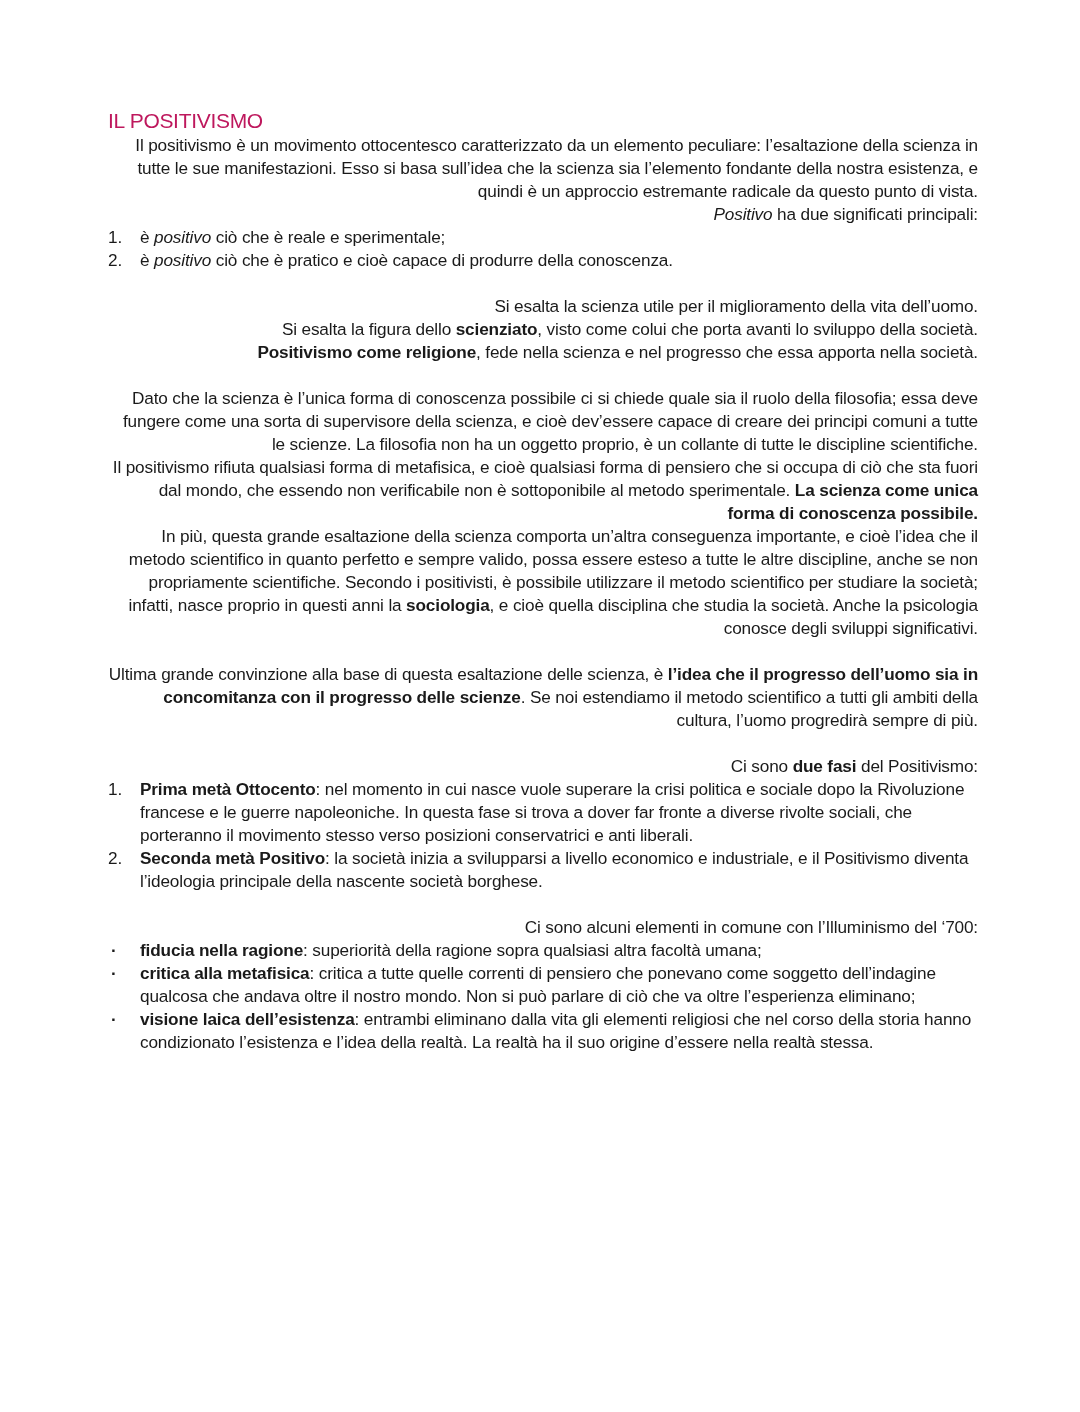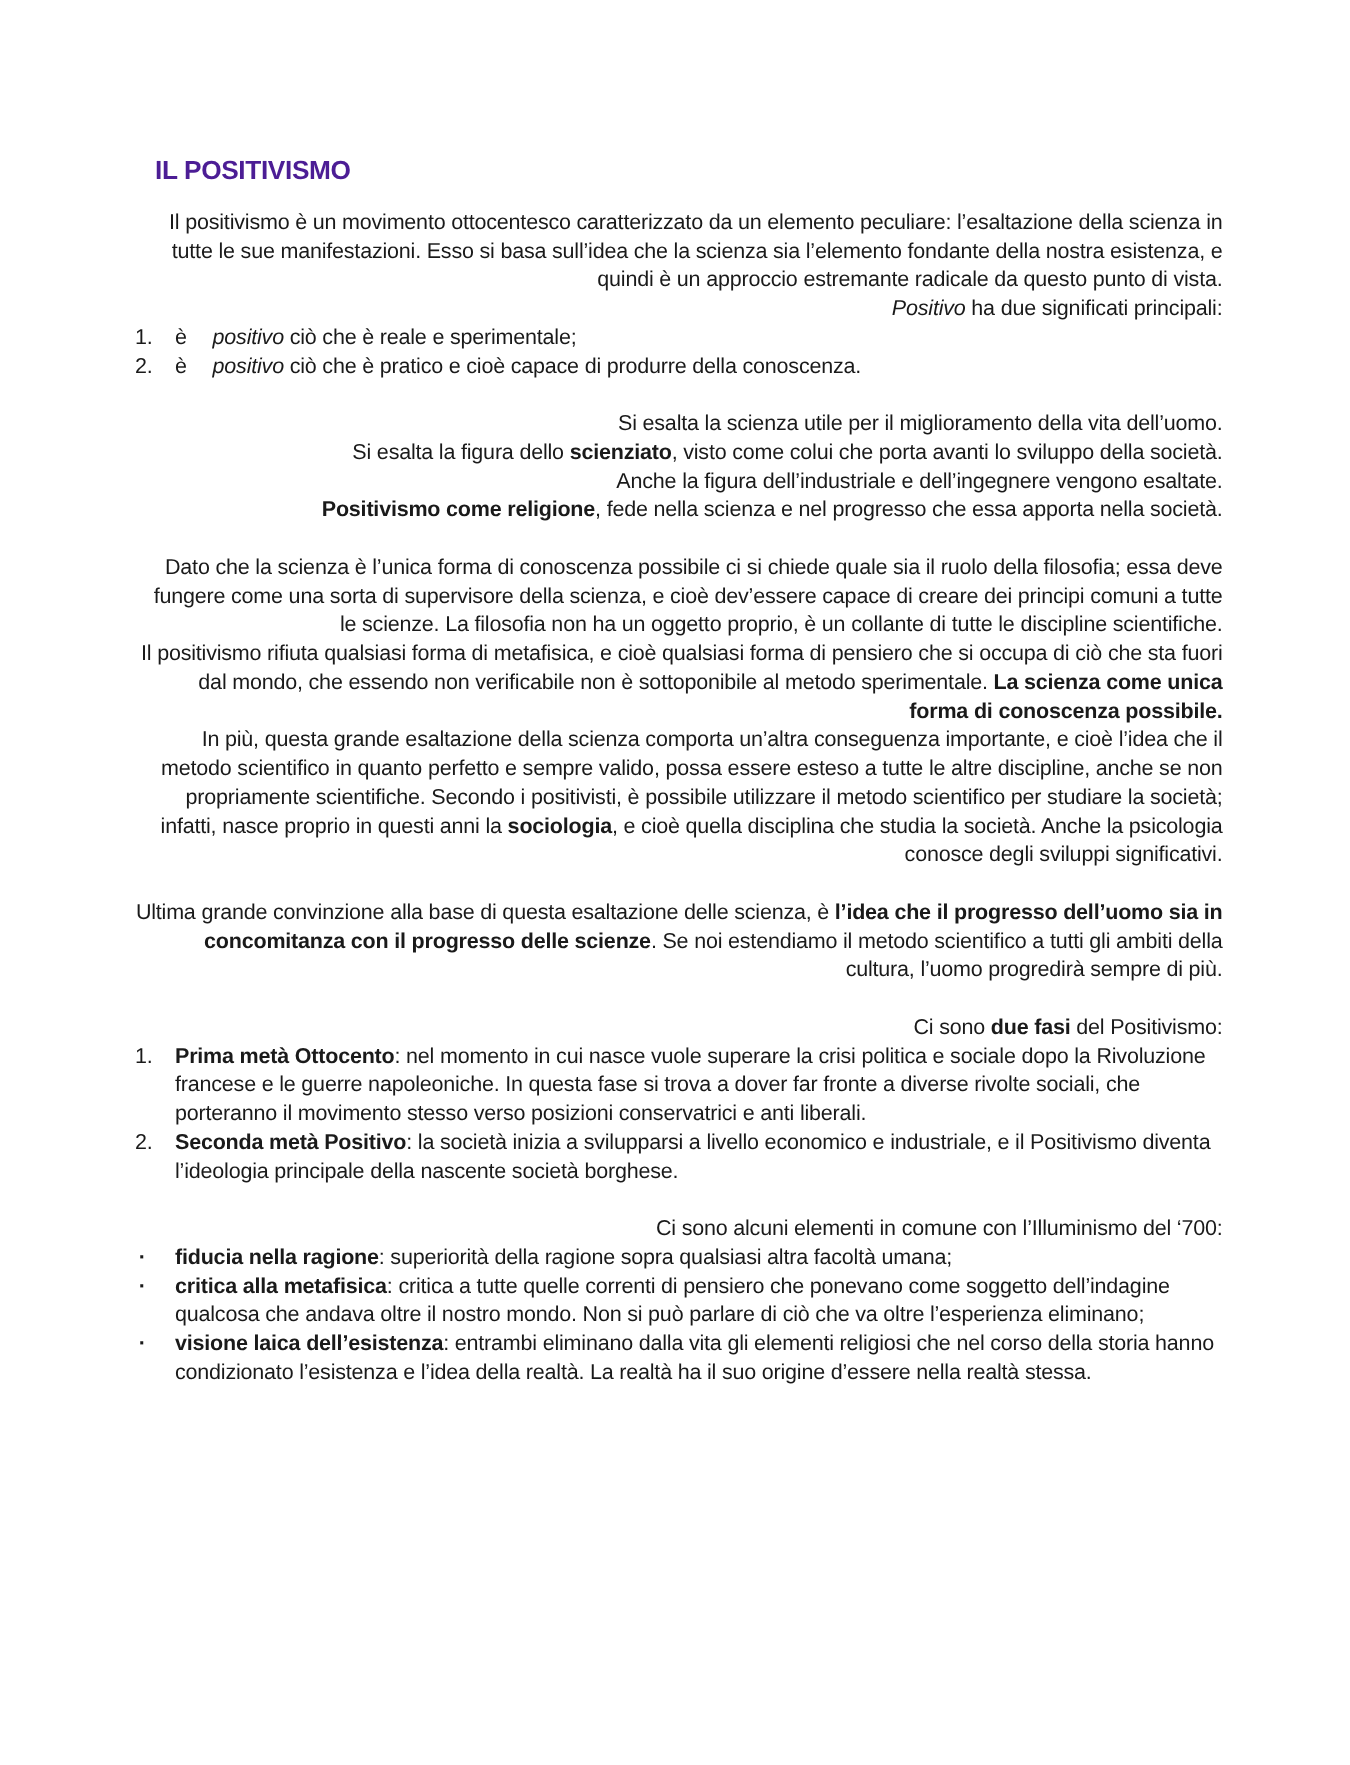--- a/index.html
+++ b/index.html
@@ -18,25 +18,25 @@
     .page {
       position: absolute;
       left: 108px;
       top: 108px;
       width: 870px;
       font-size: 17.2px;
       line-height: 23px;
       letter-spacing: -0.15px;
     }
     .title {
-      color: #4c1d95;
-      font-weight: bold;
+      color: #be185d;
+      font-weight: normal;
       font-size: 21px;
       line-height: 26px;
-      margin: 16px;
+      margin: 0;
       letter-spacing: -0.3px;
     }
     p {
       margin: 0;
       text-align: right;
     }
     .gap {
       height: 23px;
     }
     ol, ul {
@@ -53,41 +53,40 @@
       left: 0;
       top: 0;
     }
     .bullet {
       position: absolute;
       left: 3px;
       top: 0;
       font-weight: bold;
     }
     b { font-weight: bold; }
-    i { font-style: italic; margin-left: 16px; }
+    i { font-style: italic; }
   </style>
 </head>
 <body>
 
 <div class="page">
 
   <h1 class="title">IL POSITIVISMO</h1>
 
   <p>Il positivismo è un movimento ottocentesco caratterizzato da un elemento peculiare: l’esaltazione della scienza in tutte le sue manifestazioni. Esso si basa sull’idea che la scienza sia l’elemento fondante della nostra esistenza, e quindi è un approccio estremante radicale da questo punto di vista.</p>
   <p><i>Positivo</i><span> ha due significati principali:</span></p>
   <ol>
     <li><span class="num">1.</span><span>è </span><i>positivo</i><span> ciò che è reale e sperimentale;</span></li>
     <li><span class="num">2.</span><span>è </span><i>positivo</i><span> ciò che è pratico e cioè capace di produrre della conoscenza.</span></li>
   </ol>
 
   <div class="gap"></div>
 
   <p>Si esalta la scienza utile per il miglioramento della vita dell’uomo.</p>
   <p><span>Si esalta la figura dello </span><b>scienziato</b><span>, visto come colui che porta avanti lo sviluppo della società.</span></p>
-  <p>Anche la figura dell’industriale e dell’ingegnere vengono esaltate.</p>
   <p><b>Positivismo come religione</b><span>, fede nella scienza e nel progresso che essa apporta nella società.</span></p>
 
   <div class="gap"></div>
 
   <p>Dato che la scienza è l’unica forma di conoscenza possibile ci si chiede quale sia il ruolo della filosofia; essa deve fungere come una sorta di supervisore della scienza, e cioè dev’essere capace di creare dei principi comuni a tutte le scienze. La filosofia non ha un oggetto proprio, è un collante di tutte le discipline scientifiche.</p>
   <p><span>Il positivismo rifiuta qualsiasi forma di metafisica, e cioè qualsiasi forma di pensiero che si occupa di ciò che sta fuori dal mondo, che essendo non verificabile non è sottoponibile al metodo sperimentale. </span><b>La scienza come unica forma di conoscenza possibile.</b></p>
   <p><span>In più, questa grande esaltazione della scienza comporta un’altra conseguenza importante, e cioè l’idea che il metodo scientifico in quanto perfetto e sempre valido, possa essere esteso a tutte le altre discipline, anche se non propriamente scientifiche. Secondo i positivisti, è possibile utilizzare il metodo scientifico per studiare la società; infatti, nasce proprio in questi anni la </span><b>sociologia</b><span>, e cioè quella disciplina che studia la società. Anche la psicologia conosce degli sviluppi significativi.</span></p>
 
   <div class="gap"></div>
 

